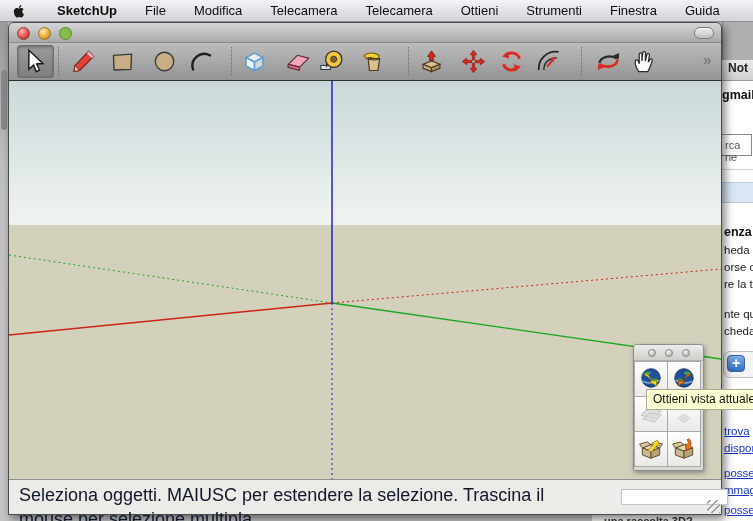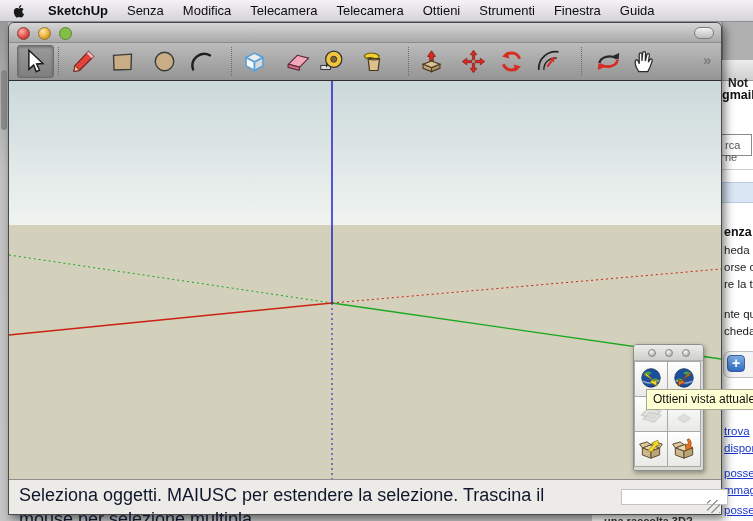--- a/index.html
+++ b/index.html
@@ -3,32 +3,32 @@
 <meta charset="utf-8">
 <style>
   html,body{margin:0;padding:0;}
   body{width:753px;height:521px;overflow:hidden;background:#b9b9b9;
        font-family:"Liberation Sans","DejaVu Sans",sans-serif;-webkit-font-smoothing:antialiased;}
   .screen{position:relative;width:753px;height:521px;overflow:hidden;}
 
   
   .menubar{position:absolute;left:0;top:0;width:753px;height:22px;
     background:linear-gradient(#f4f2f5,#d6d3d9);border-bottom:1px solid #8f8d94;
-    display:flex;align-items:center;gap:19px;padding-left:12px;box-sizing:border-box;
+    display:flex;align-items:center;gap:28px;padding-left:12px;box-sizing:border-box;
     font-size:13px;color:#0c0c0c;z-index:50;}
   .menubar .apple{width:15px;height:16px;margin-right:2px;flex:0 0 auto;}
   .menu-item{white-space:nowrap;cursor:default;}
   .menu-item.app{font-weight:bold;}
 
   
   .bgwin{position:absolute;left:722px;top:22px;width:31px;height:499px;z-index:1;background:#fff;overflow:hidden;}
   .bgwin .top-grey{position:absolute;left:0;top:0;width:31px;height:38px;background:#b0b0b0;border-left:1px solid #8a8a8a;box-sizing:border-box;}
   .bgwin .header-bar{position:absolute;left:0;top:38px;width:31px;height:21px;
     background:linear-gradient(#ececec,#cfcfcf);border-bottom:1px solid #9a9a9a;
-    font-weight:bold;font-size:12px;color:#222;padding:16px 0 0 6px;box-sizing:border-box;}
+    font-weight:bold;font-size:12px;color:#222;padding:1px 0 0 6px;box-sizing:border-box;}
   .frag{position:absolute;left:2px;white-space:nowrap;font-size:11.5px;color:#222;}
   .frag.bold{font-weight:bold;font-size:12.5px;color:#111;}
   .frag.link{color:#1a35cc;text-decoration:underline;cursor:pointer;text-align:right;}
   .bgwin .search-frag{position:absolute;left:-2px;top:112px;width:32px;height:22px;
     border:1px solid #8a8a8a;background:#fff;font-size:11px;color:#555;padding:4px 0 0 4px;box-sizing:border-box;}
   .bgwin .rule{position:absolute;left:0;top:147px;width:31px;height:1px;background:#cfcfcf;}
   .bgwin .blue-bar{position:absolute;left:0;top:160px;width:31px;height:21px;background:#dbe7f5;border-top:1px solid #b9c9e2;border-bottom:1px solid #b9c9e2;box-sizing:border-box;}
   .plus-capsule{position:absolute;left:1px;top:329px;width:34px;height:25px;background:#f4f4f4;
     border:1px solid #bfbfbf;border-radius:7px;}
   .plus-btn{position:absolute;left:3px;top:3px;width:18px;height:17px;border-radius:4px;
@@ -129,21 +129,21 @@
 
   <div class="left-strip">
     <div class="thumb"></div>
   </div>
 
   <div class="menubar">
     <svg class="apple" viewBox="0 0 24 24">
       <path fill="#1a1a1a" d="M16.4 12.9c0-2.5 2-3.7 2.1-3.8-1.2-1.7-3-1.9-3.6-1.9-1.5-.2-3 .9-3.8.9-.8 0-2-.9-3.3-.9-1.7 0-3.3 1-4.1 2.5-1.8 3.1-.5 7.6 1.3 10.1.8 1.2 1.8 2.6 3.1 2.5 1.3-.1 1.8-.8 3.3-.8 1.5 0 2 .8 3.3.8 1.4 0 2.3-1.2 3.1-2.4.9-1.4 1.3-2.8 1.3-2.9-.1 0-2.7-1-2.7-4.1zM14 5.6c.7-.8 1.1-2 1-3.1-1 0-2.2.7-2.9 1.5-.6.7-1.2 1.9-1 3 1.1.1 2.2-.6 2.9-1.4z"></path>
     </svg>
     <span class="menu-item app">SketchUp</span>
-    <span class="menu-item">Senza</span>
+    <span class="menu-item">File</span>
     <span class="menu-item">Modifica</span>
     <span class="menu-item">Telecamera</span>
     <span class="menu-item">Telecamera</span>
     <span class="menu-item">Ottieni</span>
     <span class="menu-item">Strumenti</span>
     <span class="menu-item">Finestra</span>
     <span class="menu-item">Guida</span>
   </div>
 
   <div class="window">

